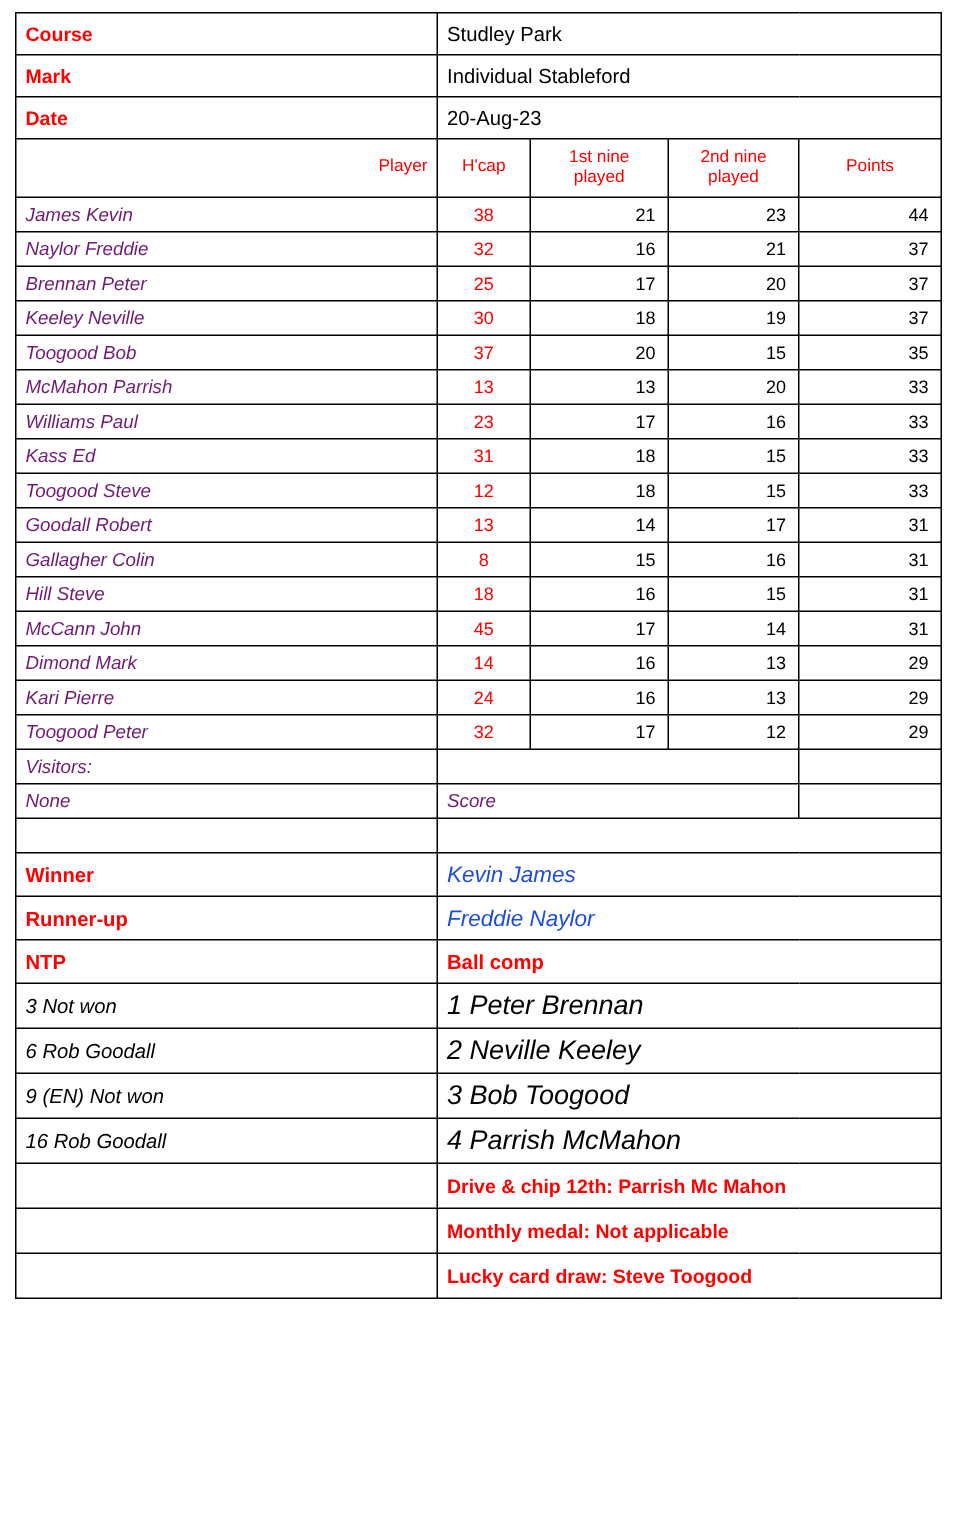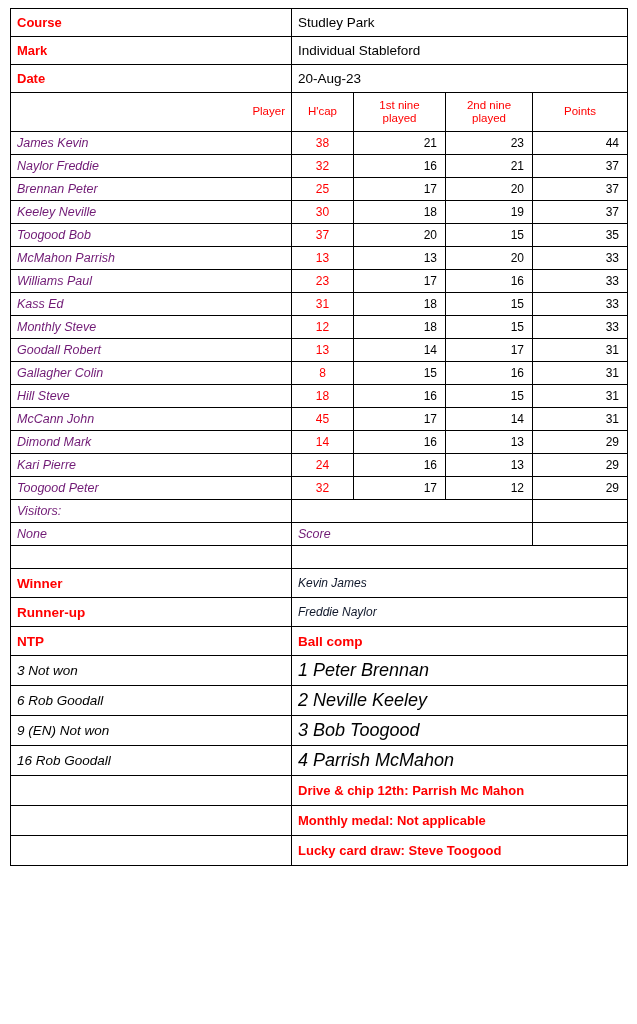--- a/index.html
+++ b/index.html
@@ -67,23 +67,23 @@
     padding-right: 8px;
   }
   .spacer td { height: 22px; border: 1px solid #000; }
   .res-label {
     color: #ff0000;
     font-weight: bold;
     font-size: 13.5px;
     height: 28px;
   }
   .res-value {
-    color: #0f172a;
+    color: #1d4ed8;
     font-style: italic;
-    font-size: 12px;
+    font-size: 15px;
     height: 28px;
   }
   .res-value-red {
     color: #ff0000;
     font-weight: bold;
     font-style: normal;
     font-size: 13.5px;
     height: 28px;
   }
   .ntp-item {
@@ -196,21 +196,21 @@
         <td class="score">33</td>
       </tr>
       <tr>
         <td class="player">Kass Ed</td>
         <td class="hcap">31</td>
         <td class="score">18</td>
         <td class="score">15</td>
         <td class="score">33</td>
       </tr>
       <tr>
-        <td class="player">Monthly Steve</td>
+        <td class="player">Toogood Steve</td>
         <td class="hcap">12</td>
         <td class="score">18</td>
         <td class="score">15</td>
         <td class="score">33</td>
       </tr>
       <tr>
         <td class="player">Goodall Robert</td>
         <td class="hcap">13</td>
         <td class="score">14</td>
         <td class="score">17</td>

